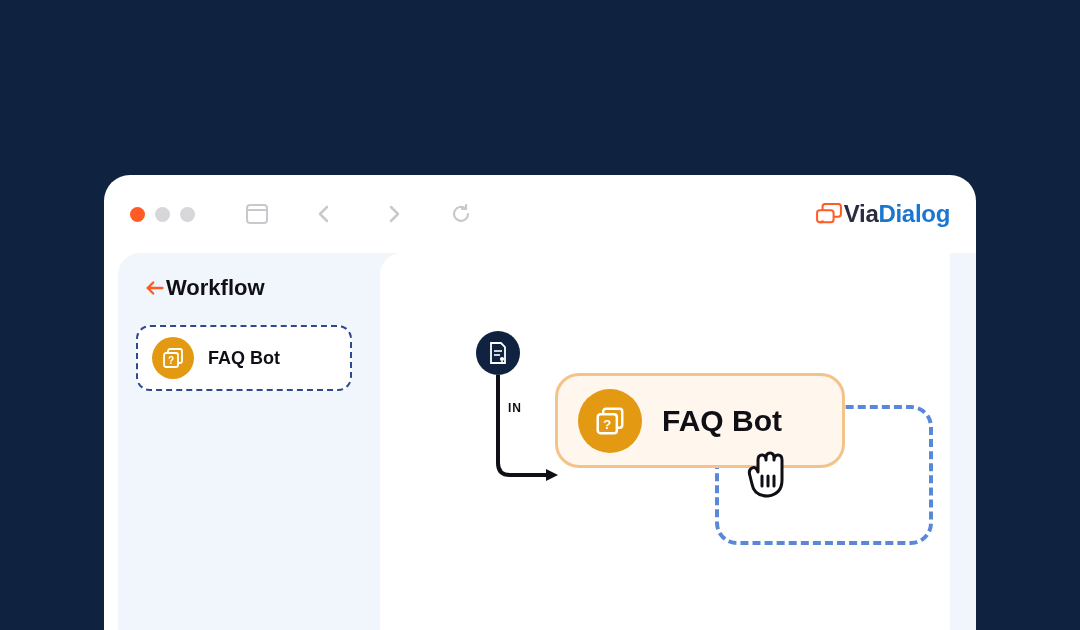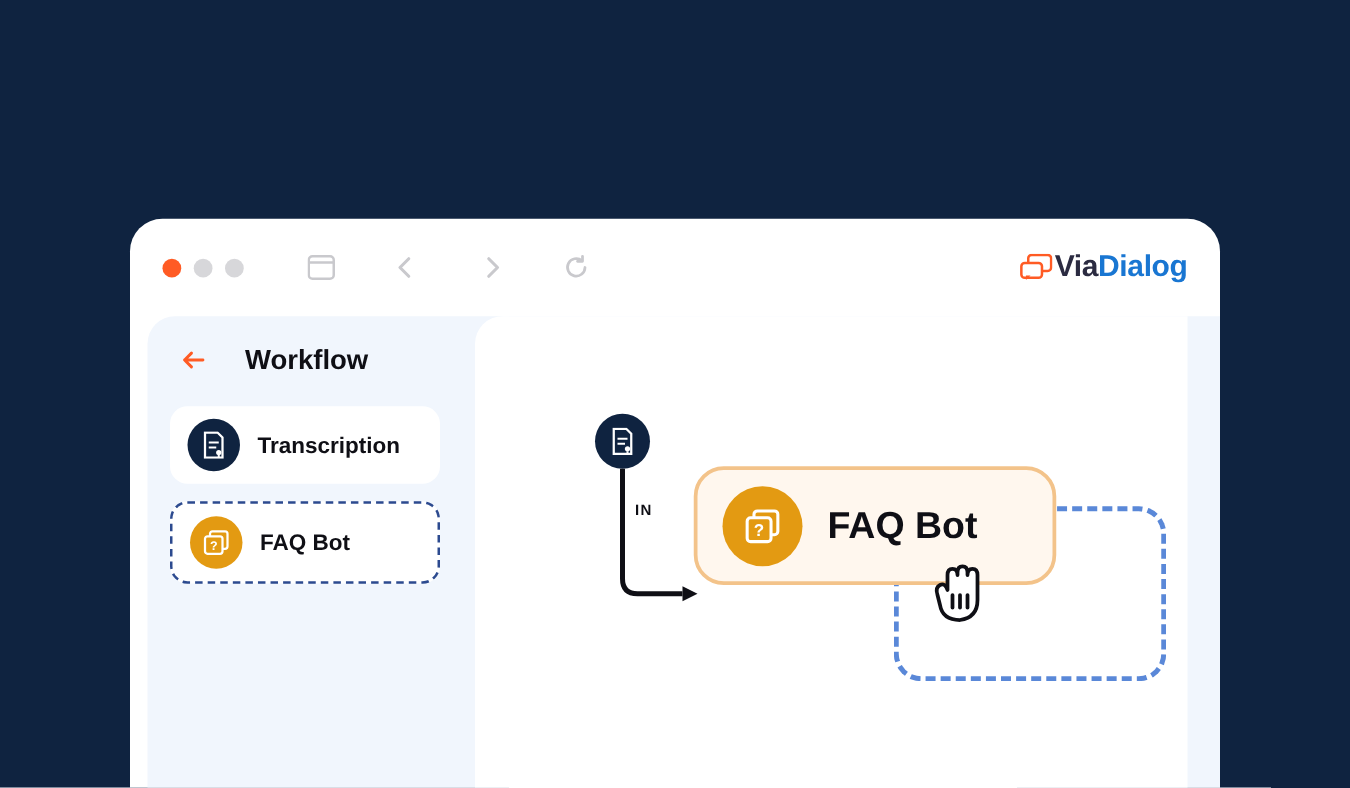--- a/index.html
+++ b/index.html
@@ -47,21 +47,21 @@
     margin: 0 0 0 14px;
     height: calc(100% - 78px);
     padding: 22px 0 0 18px;
   }
   .sidebar {
     width: 224px;
   }
   .sidebar-header {
     display: flex;
     align-items: center;
-    gap: 30px;
+    gap: 0;
     margin: 0 0 24px 8px;
   }
   .back-arrow { color: #ff5b24; width: 22px; height: 22px; }
   .sidebar-title { font-weight: 800; font-size: 22px; color: #0f0f15; }
 
   .card {
     display: flex;
     align-items: center;
     gap: 14px;
     background: #ffffff;
@@ -210,32 +210,20 @@
   <div class="content-area">
 
     <div class="sidebar">
       <div class="sidebar-header">
         <svg class="back-arrow" viewBox="0 0 24 24" fill="none">
           <path d="M20 12 H4 M4 12 L10 6 M4 12 L10 18" stroke="currentColor" stroke-width="2.6" stroke-linecap="round" stroke-linejoin="round"></path>
         </svg>
         <span class="sidebar-title">Workflow</span>
       </div>
 
-      <div class="card">
-        <div class="chip navy">
-          <svg width="20" height="22" viewBox="0 0 20 22" fill="none">
-              <path d="M3 1 H13 L17 5 V21 H3 Z" stroke="#fff" stroke-width="1.8" fill="none"></path>
-              <line x1="6" y1="9" x2="14" y2="9" stroke="#fff" stroke-width="1.6"></line>
-              <line x1="6" y1="13" x2="12" y2="13" stroke="#fff" stroke-width="1.6"></line>
-              <circle cx="14" cy="17" r="2.1" fill="#fff"></circle>
-              <line x1="14" y1="19" x2="14" y2="21" stroke="#fff" stroke-width="1.6"></line>
-            </svg>
-        </div>
-        <span class="card-label">Transcription</span>
-      </div>
 
 
       <div class="card dashed">
         <div class="chip orange">
           <svg width="22" height="22" viewBox="0 0 22 22" fill="none">
               <rect x="6" y="2" width="14" height="14" rx="2" stroke="#fff" stroke-width="1.8"></rect>
               <rect x="2" y="6" width="14" height="14" rx="2" fill="#e39a12" stroke="#fff" stroke-width="1.8"></rect>
               <text x="9" y="17" text-anchor="middle" font-size="10" font-weight="800" fill="#fff">?</text>
             </svg>
         </div>

